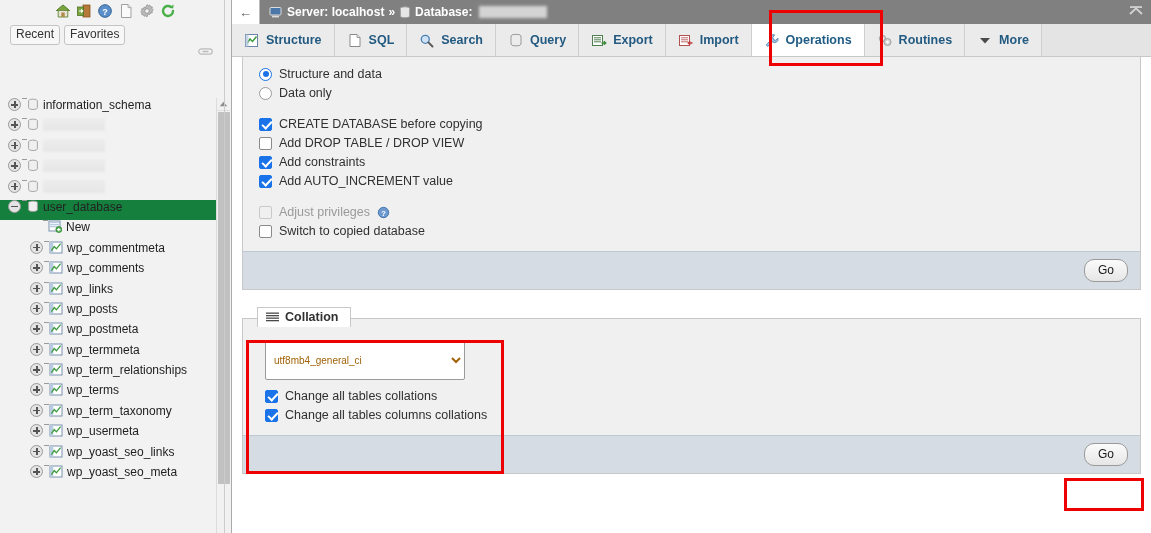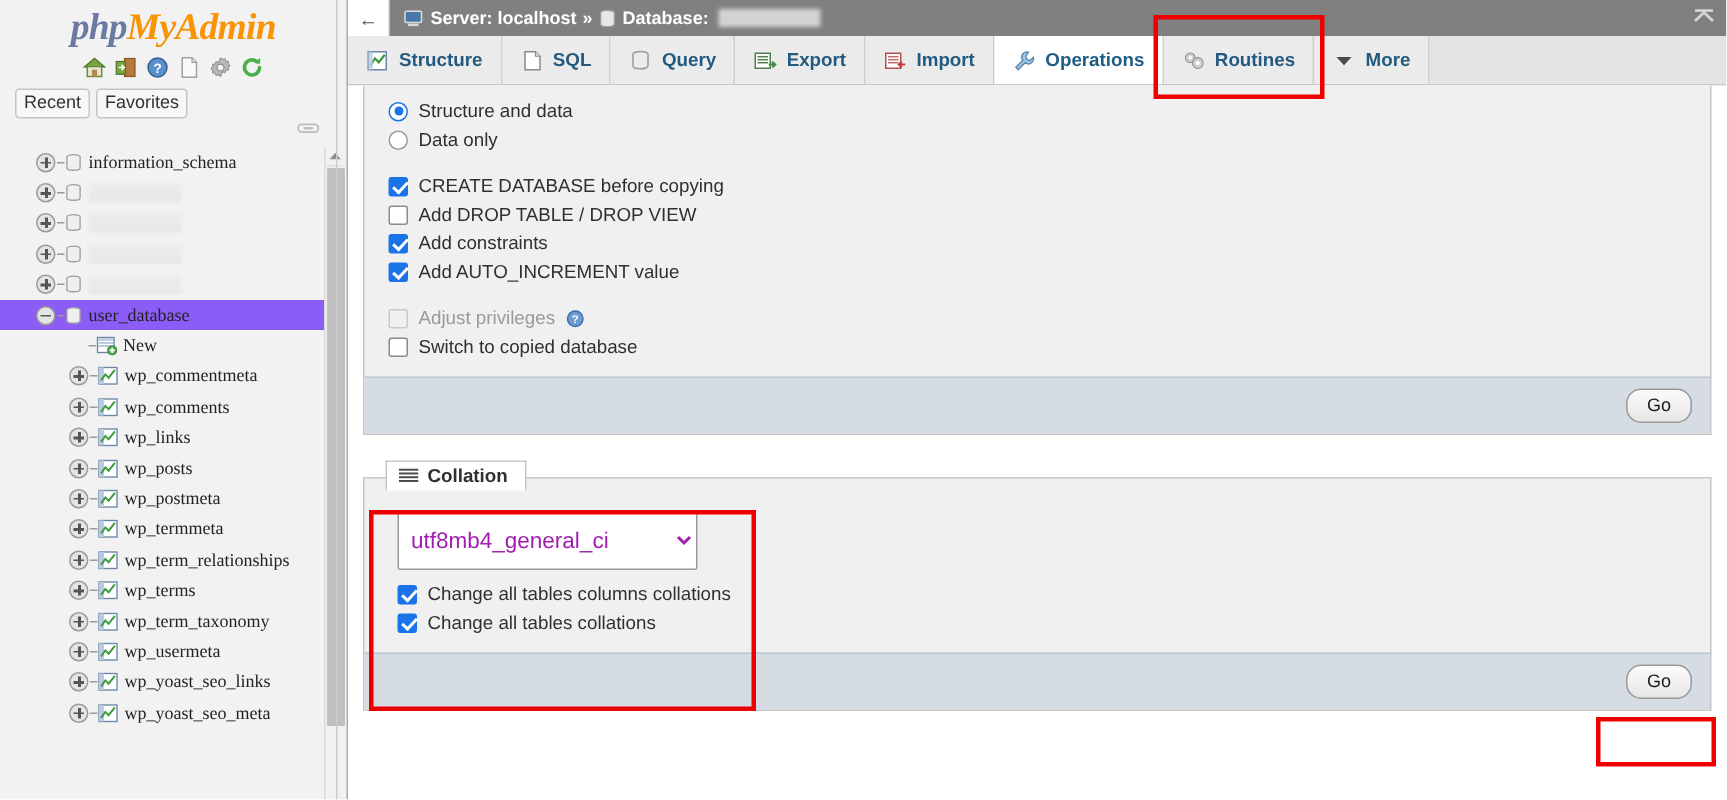--- a/index.html
+++ b/index.html
@@ -62,27 +62,26 @@
   
   #tree {
     position: absolute; left: 0; top: 98px;
     width: 232px; height: 435px;
     overflow: hidden;
   }
   #treeinner { position: relative; width: 216px; }
   .trow {
     position: relative;
     height: 20.4px;
-    display: flex; align-items: center;
+    display: flex; align-items: flex-start;
     white-space: nowrap;
     font-size: 12px;
-    padding-left: 24px;
-    font-family: Liberation Serif, serif;
-  }
-  .trow.dbsel { background: #8b5cf6; }
+    padding-left: 8px;
+  }
+  .trow.dbsel { background: #15803d; }
   .pm {
     width: 13px; height: 13px; flex: 0 0 13px;
     border: 1px solid #9a9a9a;
     border-radius: 50%;
     background: #e4e4e4;
     position: relative;
     margin-right: 1px;
     cursor: pointer;
   }
   .pm:before, .pm:after {
@@ -270,23 +269,23 @@
     padding: 2px 12px 3px 8px;
     display: flex; align-items: center; gap: 6px;
     font-size: 12.5px; font-weight: bold; color: #303030;
   }
   .legend-ic { width: 13px; height: 11px; display: block; }
   .fs-body { padding: 22px 0 10px 22px; }
 
   select.coll {
     width: 200px;
     height: 39px;
-    font-size: 15px;
+    font-size: 10px;
     font-family: "Liberation Sans", sans-serif;
-    color: #a21caf;
+    color: #a16207;
     background: #fff;
     border: 1px solid #9a9a9a;
     border-radius: 2px;
     padding: 2px 4px;
     margin-bottom: 7px;
     cursor: pointer;
   }
 
   
   .redbox {
@@ -296,23 +295,20 @@
     z-index: 50;
   }
 </style>
 </head>
 <body>
 
 <div id="app">
 
   <div id="sidebar">
 
-    <div class="pma-logo">
-      <span class="php">php</span><span class="my">My</span><span class="admin">Admin</span>
-    </div>
 
     <div class="icon-row">
       <svg class="ic" viewBox="0 0 16 16">
         <path d="M8 2 L1.5 7.5 H3.2 V14 H12.8 V7.5 H14.5 Z" fill="#e9e4d6" stroke="#6b8f3f" stroke-width="1"></path>
         <path d="M8 2 L1.5 7.5 H14.5 Z" fill="#7aa43f" stroke="#547a2b" stroke-width=".7"></path>
         <rect x="6.3" y="9.5" width="3.4" height="4.5" fill="#b08a4a"></rect>
       </svg>
       <svg class="ic" viewBox="0 0 16 16">
         <rect x="7" y="2" width="7" height="12" fill="#b5793a" stroke="#8a5624" stroke-width=".8"></rect>
         <rect x="1.5" y="4" width="6" height="8.5" fill="#7aa43f" stroke="#4e7327" stroke-width=".8"></rect>
@@ -603,20 +599,27 @@
         </div>
         <div class="tab">
           <svg viewBox="0 0 16 15" class="tico">
             <path d="M3 1.5 H10 L13 4.5 V13.5 H3 Z" fill="#fff" stroke="#8a8a8a" stroke-width="1"></path>
             <path d="M10 1.5 V4.5 H13" fill="#e4e4e4" stroke="#8a8a8a" stroke-width=".8"></path>
           </svg>
           <span>SQL</span>
         </div>
         <div class="tab">
           <svg viewBox="0 0 16 15" class="tico">
+            <circle cx="6.3" cy="6.3" r="4" fill="#cfe3f5" stroke="#4a7fb5" stroke-width="1.3"></circle>
+            <path d="M9.4 9.4 L13.5 13.5" stroke="#5a5a5a" stroke-width="2" stroke-linecap="round"></path>
+          </svg>
+          <span>Search</span>
+        </div>
+        <div class="tab">
+          <svg viewBox="0 0 16 15" class="tico">
             <ellipse cx="8" cy="3.2" rx="5" ry="1.9" fill="#ececec" stroke="#9a9a9a" stroke-width="1"></ellipse>
             <path d="M3 3.2 V11 a5 1.9 0 0 0 10 0 V3.2" fill="#ececec" stroke="#9a9a9a" stroke-width="1"></path>
           </svg>
           <span>Query</span>
         </div>
         <div class="tab">
           <svg viewBox="0 0 16 15" class="tico">
             <rect x="1.5" y="2.5" width="10" height="10" fill="#fff" stroke="#4f7f4f" stroke-width="1"></rect>
             <g fill="#4f7f4f">
               <rect x="3" y="4.3" width="7" height="1"></rect>
@@ -731,25 +734,25 @@
               </g>
             </svg>
             <span>Collation</span>
           </div>
           <div class="fs-body">
             <select class="coll">
               <option>utf8mb4_general_ci</option>
             </select>
             <div class="opt-line">
               <input type="checkbox" class="c" checked="" style="">
-              <label>Change all tables columns collations</label>
+              <label>Change all tables collations</label>
             </div>
             <div class="opt-line">
               <input type="checkbox" class="c" checked="" style="">
-              <label>Change all tables collations</label>
+              <label>Change all tables columns collations</label>
             </div>
           </div>
           <div class="footbar">
             <button class="gobtn">Go</button>
           </div>
         </div>
       </div>
 
     </div>
   </div>

